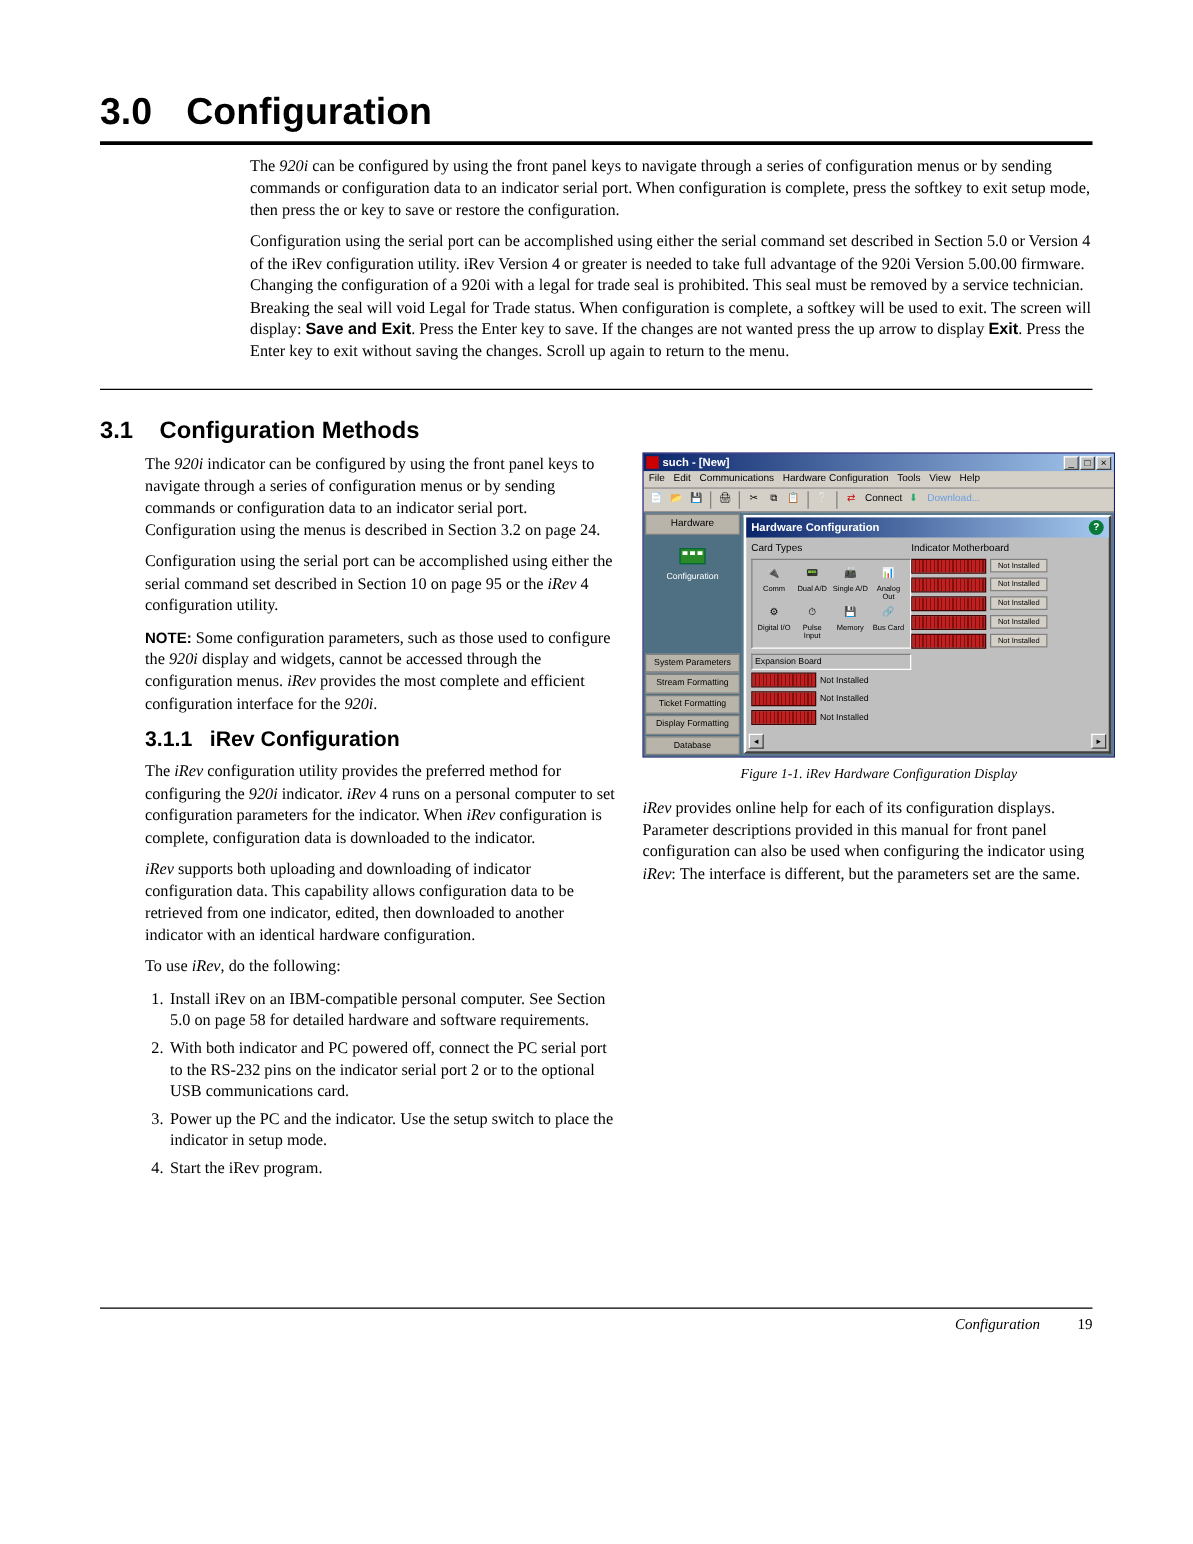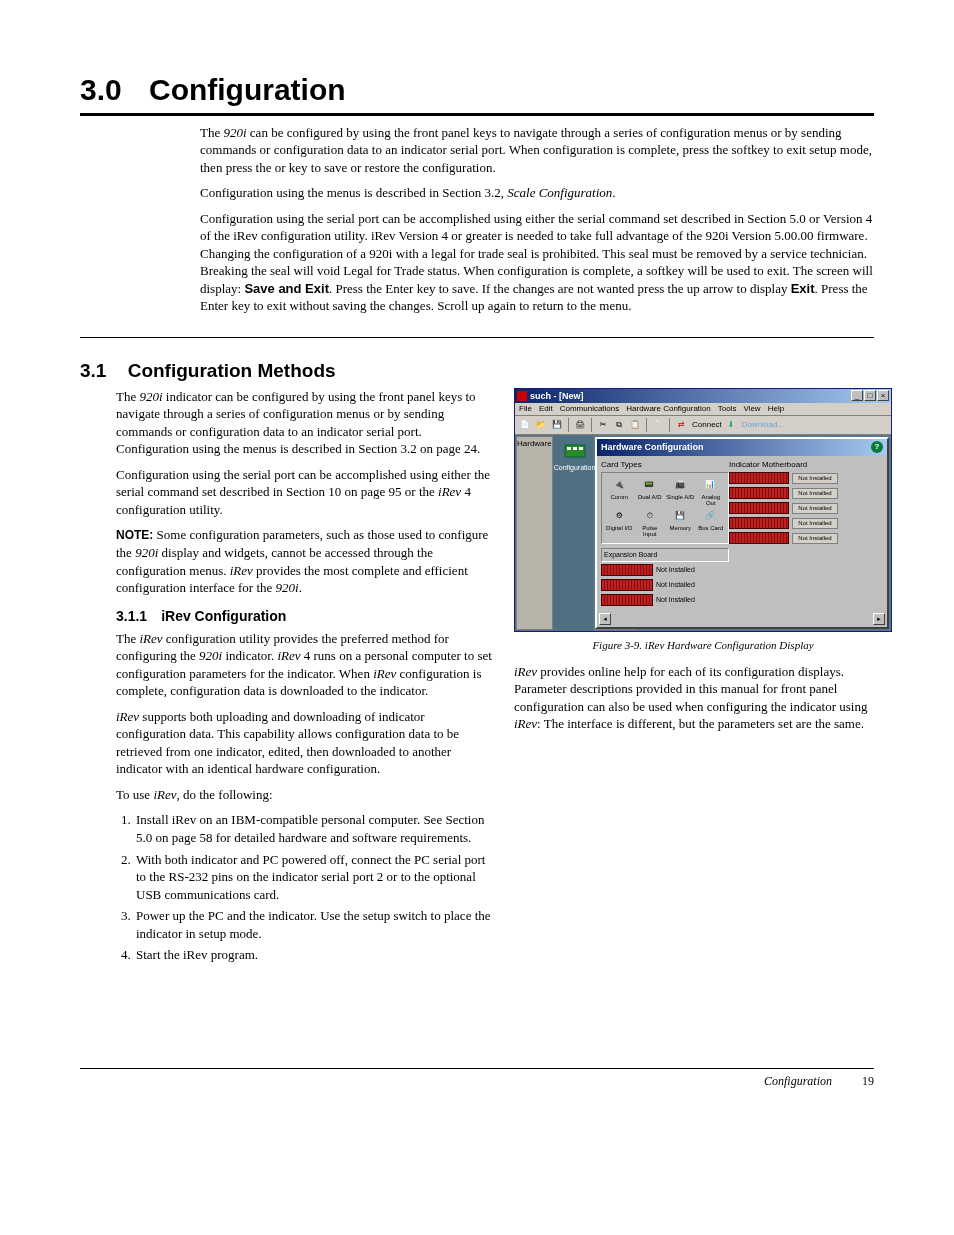--- a/index.html
+++ b/index.html
@@ -65,21 +65,21 @@
       display: flex;
       gap: 18px;
     }
     .col-left { flex: 0 0 380px; }
     .col-right { flex: 1; }
     .col-right p { margin-bottom: 10px; }
     .col-right-fig { margin-bottom: 10px; }
     .note-label { font-family: Arial, sans-serif; font-weight: bold; font-size: 12px; }
     em, .ital { font-style: italic; }
     .sans-bold { font-family: Arial, sans-serif; font-weight: bold; }
-    .subsec-hdr { font-family: Arial, sans-serif; font-weight: bold; font-size: 14px; margin-top: 10px; margin-bottom: 4px; }
+    .subsec-hdr { font-family: Arial, sans-serif; font-weight: bold; font-size: 17px; margin-top: 10px; margin-bottom: 4px; }
     .subsec-num { margin-right: 14px; }
     .para { margin-bottom: 8px; }
     .footer {
       display: flex;
       justify-content: flex-end;
       align-items: baseline;
       border-top: 1px solid #000;
       margin-top: 100px;
       padding-top: 4px;
       gap: 30px;
@@ -143,21 +143,21 @@
     .tb-connect { color: #000; font-size: 8px; margin-left: 2px; text-align: right; }
     .tb-download { color: #6aa0e0; font-size: 8px; margin-left: 2px; }
     .workspace {
       display: flex;
       background: #58788c;
     }
     .leftpane {
       width: 78px;
       background: #4f6f83;
       display: flex;
-      flex-direction: row;
+      flex-direction: column;
     }
     .left-tab {
       background: #b8b4aa;
       color: #000;
       text-align: center;
       font-size: 8px;
       padding: 2px 0;
       border: 1px solid #808080;
       margin: 1px;
     }
@@ -266,23 +266,20 @@
 <body>
 
 <div class="chapter-header">
   <span class="chapter-num">3.0</span>
   <span class="chapter-title">Configuration</span>
 </div>
 
 <div class="intro">
   <p class="para">
     <span>The </span><em>920i</em><span> can be configured by using the front panel keys to navigate through a series of configuration menus or by sending commands or configuration data to an indicator serial port. When configuration is complete, press the softkey to exit setup mode, then press the or key to save or restore the configuration.</span>
-  </p>
-  <p class="para">
-    <span>Configuration using the menus is described in Section 3.2, </span><em>Scale Configuration</em><span>.</span>
   </p>
   <p class="para">
     <span>Configuration using the serial port can be accomplished using either the serial command set described in Section 5.0 or Version 4 of the iRev configuration utility. iRev Version 4 or greater is needed to take full advantage of the 920i Version 5.00.00 firmware. Changing the configuration of a 920i with a legal for trade seal is prohibited. This seal must be removed by a service technician. Breaking the seal will void Legal for Trade status. When configuration is complete, a softkey will be used to exit. The screen will display: </span><span class="sans-bold">Save and Exit</span><span>. Press the Enter key to save. If the changes are not wanted press the up arrow to display </span><span class="sans-bold">Exit</span><span>. Press the Enter key to exit without saving the changes. Scroll up again to return to the menu.</span>
   </p>
 </div>
 
 <div class="section-divider"></div>
 
 <div class="section-header">
   <span class="section-num">3.1</span>
@@ -473,21 +470,21 @@
               </div>
             </div>
             <div class="scrollers">
               <span class="scroll-btn">◂</span>
               <span class="scroll-btn">▸</span>
             </div>
           </div>
         </div>
       </div>
 
-      <div class="fig-caption">Figure 3-9. iRev Hardware Configuration Display</div>
+      <div class="fig-caption">Figure 1-1. iRev Hardware Configuration Display</div>
     </div>
 
     <p class="para">
       <em>iRev</em><span> provides online help for each of its configuration displays. Parameter descriptions provided in this manual for front panel configuration can also be used when configuring the indicator using </span><em>iRev</em><span>: The interface is different, but the parameters set are the same.</span>
     </p>
   </div>
 </div>
 
 <div class="footer">
   <span class="flabel">Configuration</span>

